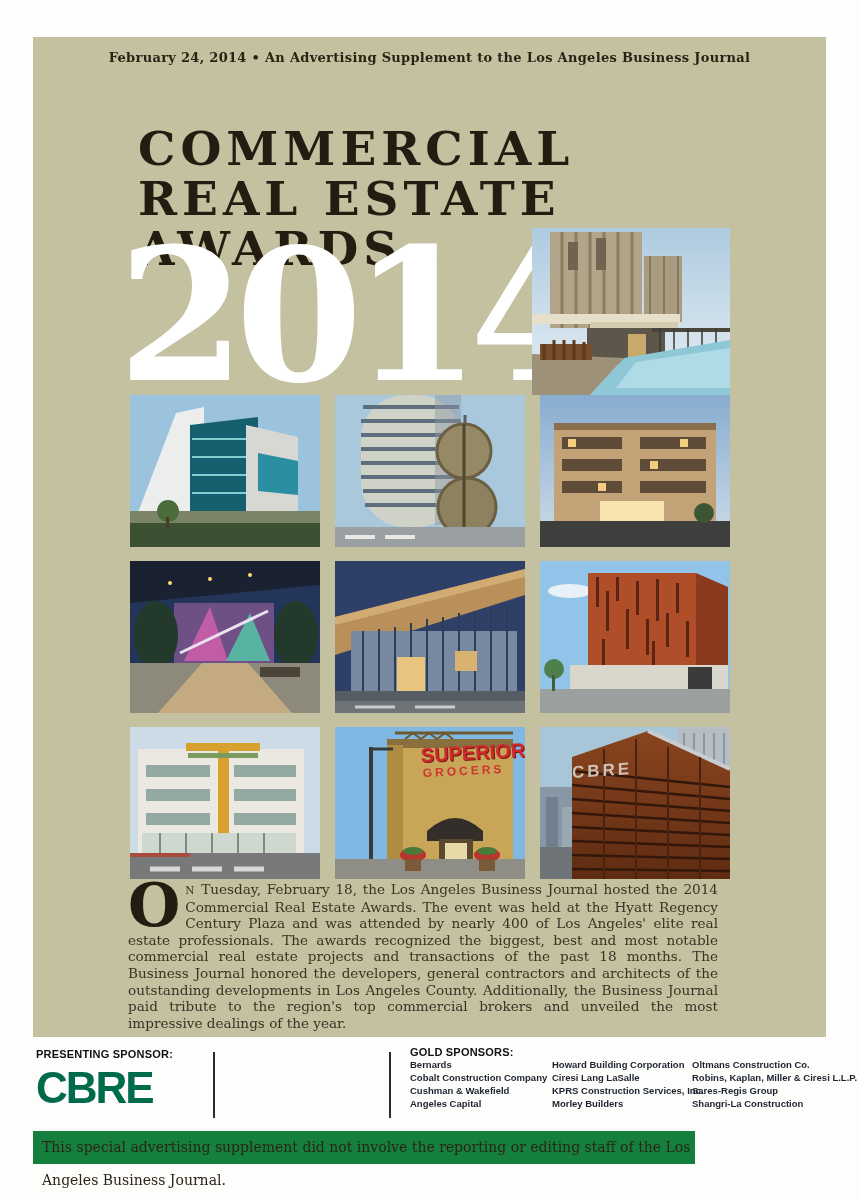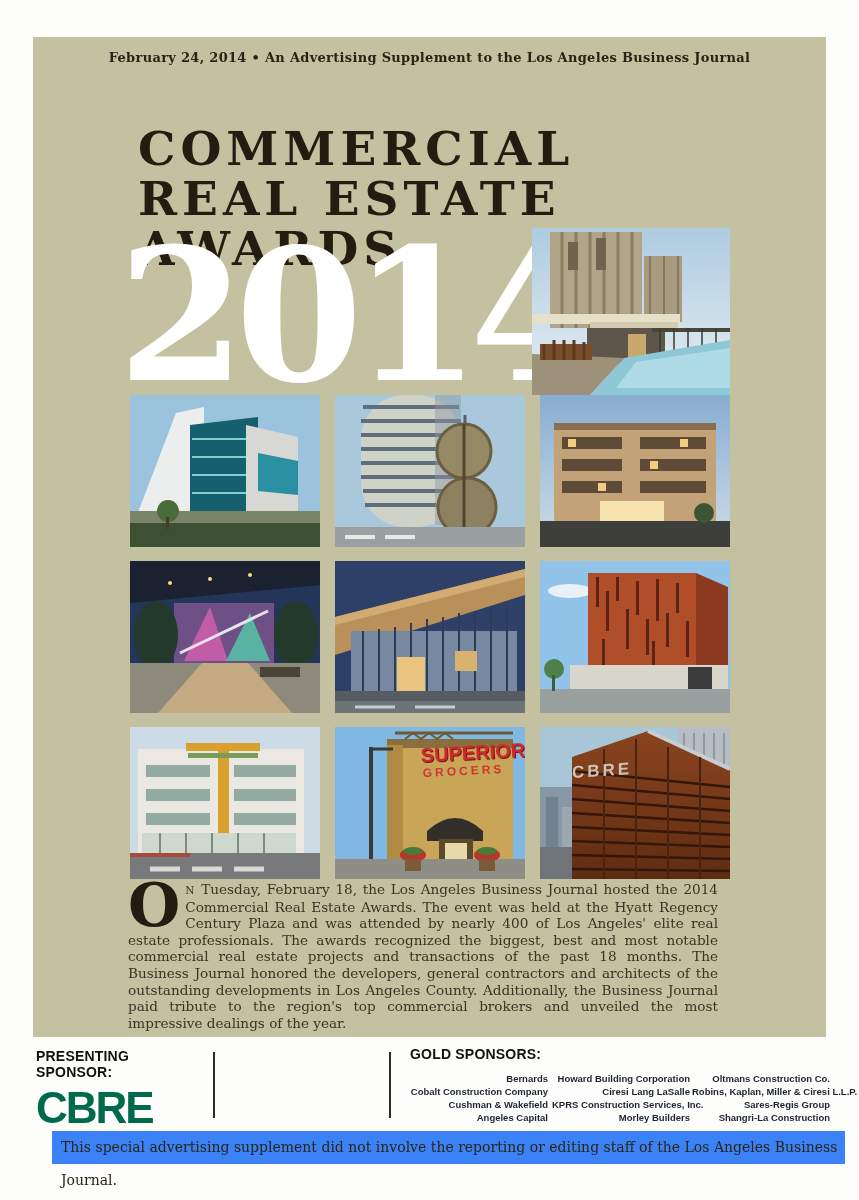--- a/index.html
+++ b/index.html
@@ -39,37 +39,37 @@
   .sp-sign .l2{display:block;margin-top:2px;font-weight:bold;font-size:12px;letter-spacing:3px;opacity:.9;}
   .cbre-sign{position:absolute;left:32px;top:34px;color:#d3cabf;font-weight:bold;font-size:17px;
     letter-spacing:3px;transform:skewY(-4deg);opacity:.95;}
 
   .intro{position:absolute;left:128px;top:881px;width:590px;text-align:justify;
     font-family:"DejaVu Serif",serif;font-size:13.6px;line-height:16.6px;color:#3a3323;}
   .dropcap{float:left;font-family:"DejaVu Serif",serif;font-weight:bold;font-size:60px;
     line-height:48px;padding-right:5px;color:#241c10;}
   .smallcap{font-size:10.5px;letter-spacing:1px;}
 
-  .sp-label{font-weight:bold;font-size:14px;letter-spacing:.2px;color:#111111;}
+  .sp-label{font-weight:bold;font-size:11px;letter-spacing:.2px;color:#111111;}
   .sp-presenting{position:absolute;left:36px;top:1048px;width:170px;}
   .cbre-word{margin-top:6px;font-weight:bold;font-size:44px;line-height:1;letter-spacing:-2px;color:#006a4d;}
   .vline{position:absolute;top:1052px;width:2px;height:66px;background:#2b2b2b;}
   .vline1{left:213px;} .vline2{left:389px;}
   .sp-platinum{position:absolute;left:235px;top:1048px;width:145px;}
   .majestic{position:relative;margin-top:8px;height:48px;}
   .majestic svg{position:absolute;left:0;top:0;width:38px;height:46px;}
   .majestic .mj-name{position:absolute;left:42px;top:28px;font-weight:bold;font-size:12.5px;
     letter-spacing:.2px;color:#2b2f38;white-space:nowrap;}
   .sp-gold{position:absolute;left:410px;top:1046px;width:416px;}
-  .gold-cols{position:relative;margin-top:10px;height:60px;text-align:right;}
+  .gold-cols{position:relative;height:60px;}
   .gold-col{position:absolute;top:0;width:138px;}
   .gc1{left:0;} .gc2{left:142px;} .gc3{left:282px;}
   .gold-col div{font-weight:bold;font-size:9.5px;line-height:13px;color:#1d2430;white-space:nowrap;}
 
-  .footerbar{position:absolute;left:33px;top:1131px;width:793px;height:33px;background:#3b82f6;margin-left:19px;}
+  .footerbar{position:absolute;left:33px;top:1131px;width:662px;height:33px;background:#15803d;}
   .footerbar span{display:block;padding-left:9px;line-height:33px;
     font-family:"DejaVu Serif",serif;font-size:14px;color:#2b2516;}
 </style>
 </head>
 <body>
 
 <div id="page">
   <div class="khaki-bg"></div>
 
   <div class="masthead">February 24, 2014 • An Advertising Supplement to the Los Angeles Business Journal</div>

